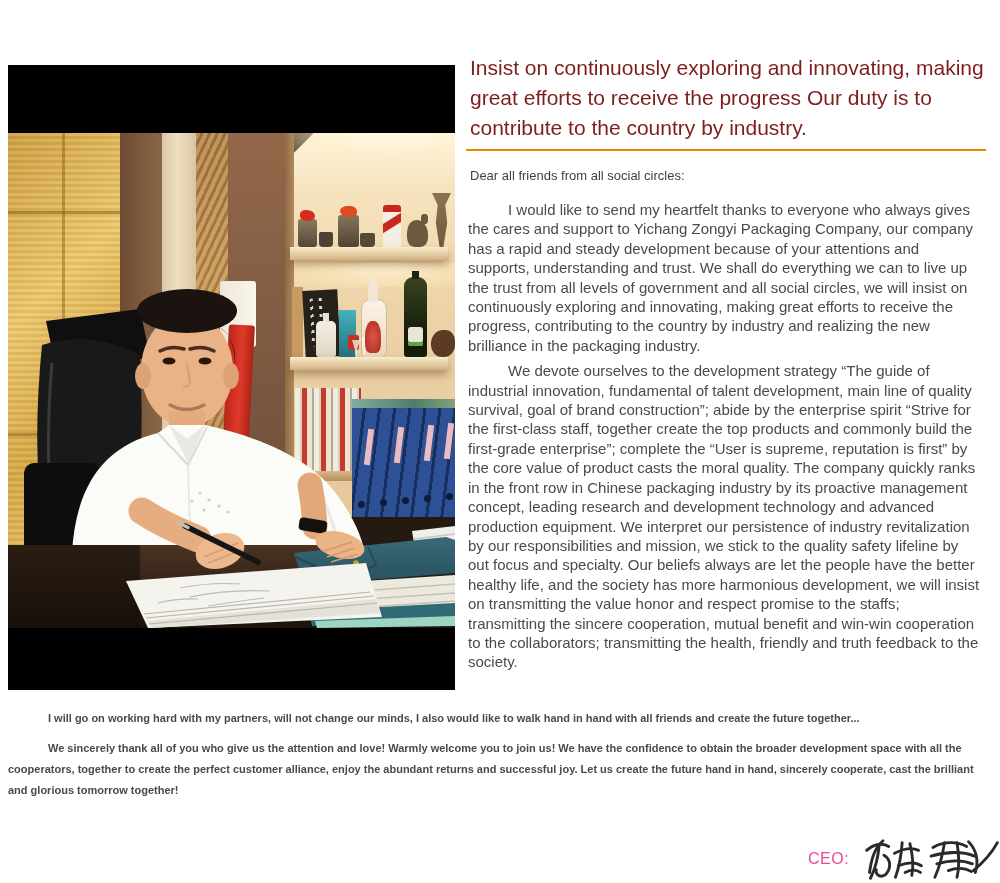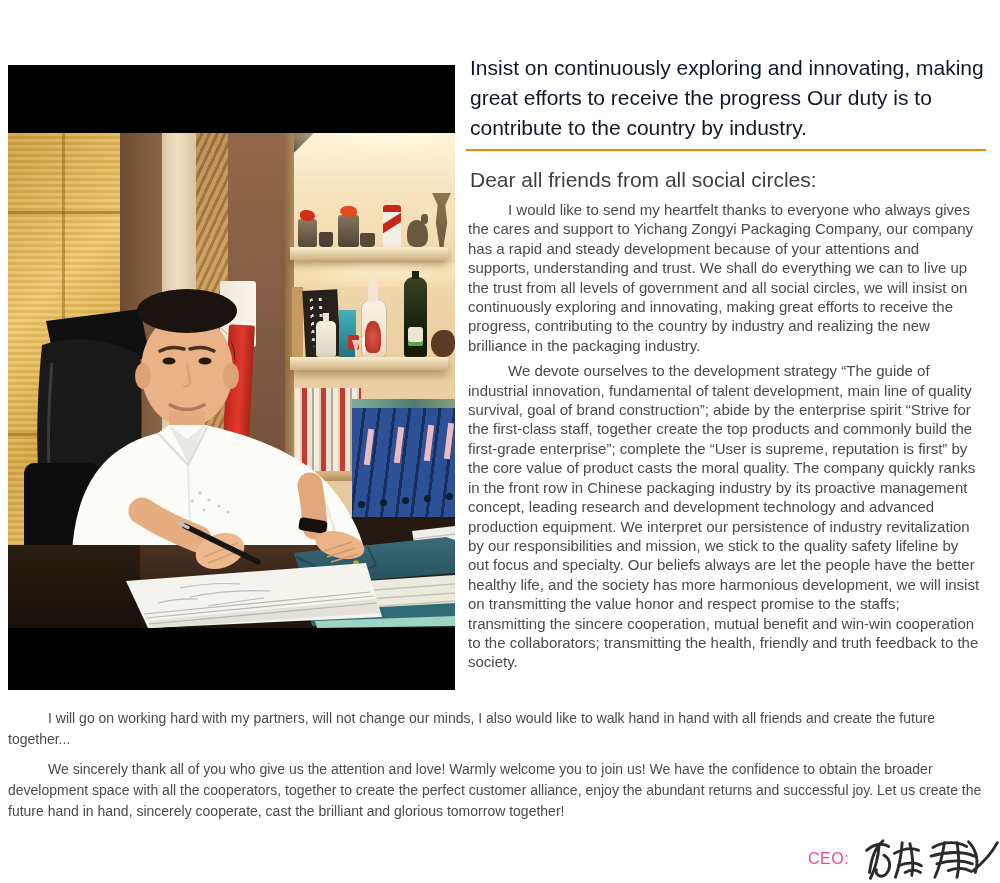--- a/index.html
+++ b/index.html
@@ -11,26 +11,26 @@
     color:#4a4a4a;
     overflow:hidden;
   }
   
   .headline {
     position:absolute; left:470px; top:53px; width:524px;
     font-size:21px; line-height:30px; font-weight:400; color:#3f3f3f;
     margin:0;
   }
   .divider { position:absolute; left:466px; top:149px; width:520px; height:2px; }
-  .salutation { position:absolute; left:470px; top:168px; font-size:21px; color:#3f3f3f; }
+  .salutation { position:absolute; left:470px; top:168px; font-size:13px; color:#3f3f3f; }
   .letter-body { position:absolute; left:468px; top:200px; width:524px; }
   .letter-body p { margin:0 12px 6px 0; font-size:15px; line-height:19.4px; text-indent:40px; }
   
   .closing { position:absolute; left:8px; top:708px; width:984px; }
-  .closing p { margin:0 0 9px 0; font-size:14px; line-height:21px; text-indent:40px; }
+  .closing p { margin:0 0 9px 0; font-size:11px; line-height:21px; text-indent:40px;font-weight:bold; }
   
   .signature { position:absolute; left:808px; top:834px; height:50px; display:flex; align-items:center; gap:8px; }
   .sig-label { font-size:16px; color:#ec4899; letter-spacing:0.5px; }
   
   .photo { position:absolute; left:8px; top:65px; width:447px; height:625px; background:#000; overflow:hidden; }
   .scene { position:absolute; left:0; top:68px; width:447px; height:495px; overflow:hidden; background:#caa87c; }
   .scene div { position:absolute; }
   .gold-panel { left:0; top:0; width:112px; height:462px;
     background:
       repeating-linear-gradient(180deg, rgba(255,255,255,0.10) 0 3px, rgba(0,0,0,0.05) 3px 6px),
@@ -239,21 +239,21 @@
       <path d="M316,418 L344,409 M319,424 L347,415 M323,429 L350,421" stroke="#d39b6e" stroke-width="1.6" fill="none"></path>
 
       <polygon points="118,448 358,430 374,484 140,495" fill="#f4f3ee"></polygon>
       <polygon points="140,488 368,466 372,480 144,495" fill="#e3e1d8"></polygon>
       <path d="M141,491 L369,470 M138,485 L366,463 M136,481 L362,459" stroke="#b9b6ac" stroke-width="1.2"></path>
       <path d="M172,455 q30,-6 60,-4 M182,464 q40,-8 80,-6 M200,473 q30,-5 56,-8 M150,470 q20,-5 40,-4" stroke="#b9bac4" stroke-width="1.1" fill="none"></path>
     </svg>
   </div>
 </div>
 
-<h1 class="headline" style="color: #0f172a;">Insist on continuously exploring and innovating, making great efforts to receive the progress Our duty is to contribute to the country by industry.</h1>
+<h1 class="headline" style="color: #7f1d1d;">Insist on continuously exploring and innovating, making great efforts to receive the progress Our duty is to contribute to the country by industry.</h1>
 <div class="divider" style="background: rgb(238, 135, 0);"></div>
 <div class="salutation" style="color: rgb(63, 63, 63);">Dear all friends from all social circles:</div>
 
 <div class="letter-body">
   <p>I would like to send my heartfelt thanks to everyone who always gives the cares and support to Yichang Zongyi Packaging Company, our company has a rapid and steady development because of your attentions and supports, understanding and trust. We shall do everything we can to live up the trust from all levels of government and all social circles, we will insist on continuously exploring and innovating, making great efforts to receive the progress, contributing to the country by industry and realizing the new brilliance in the packaging industry.</p>
   <p>We devote ourselves to the development strategy “The guide of industrial innovation,  fundamental of talent development, main line of quality survival, goal of brand construction”; abide by the enterprise spirit “Strive for the first-class staff, together create the top products and commonly build the first-grade enterprise”; complete the “User is supreme, reputation is first” by the core value of product casts the moral quality. The company quickly ranks in the front row in Chinese packaging industry by its proactive management concept, leading research and development technology and advanced production equipment. We interpret our persistence of industry revitalization by our responsibilities and mission, we stick to the quality safety lifeline by out focus and specialty. Our beliefs always are let the people have the better healthy life, and the society has more harmonious development, we will insist on transmitting the value honor and respect promise to the staffs; transmitting the sincere cooperation, mutual benefit and win-win cooperation to the collaborators; transmitting the health, friendly and truth feedback to the society.</p>
 </div>
 
 <div class="closing">
   <p>I will go on working hard with my partners, will not change our minds, I also would like to walk hand in hand with all friends and create the future together...</p>

